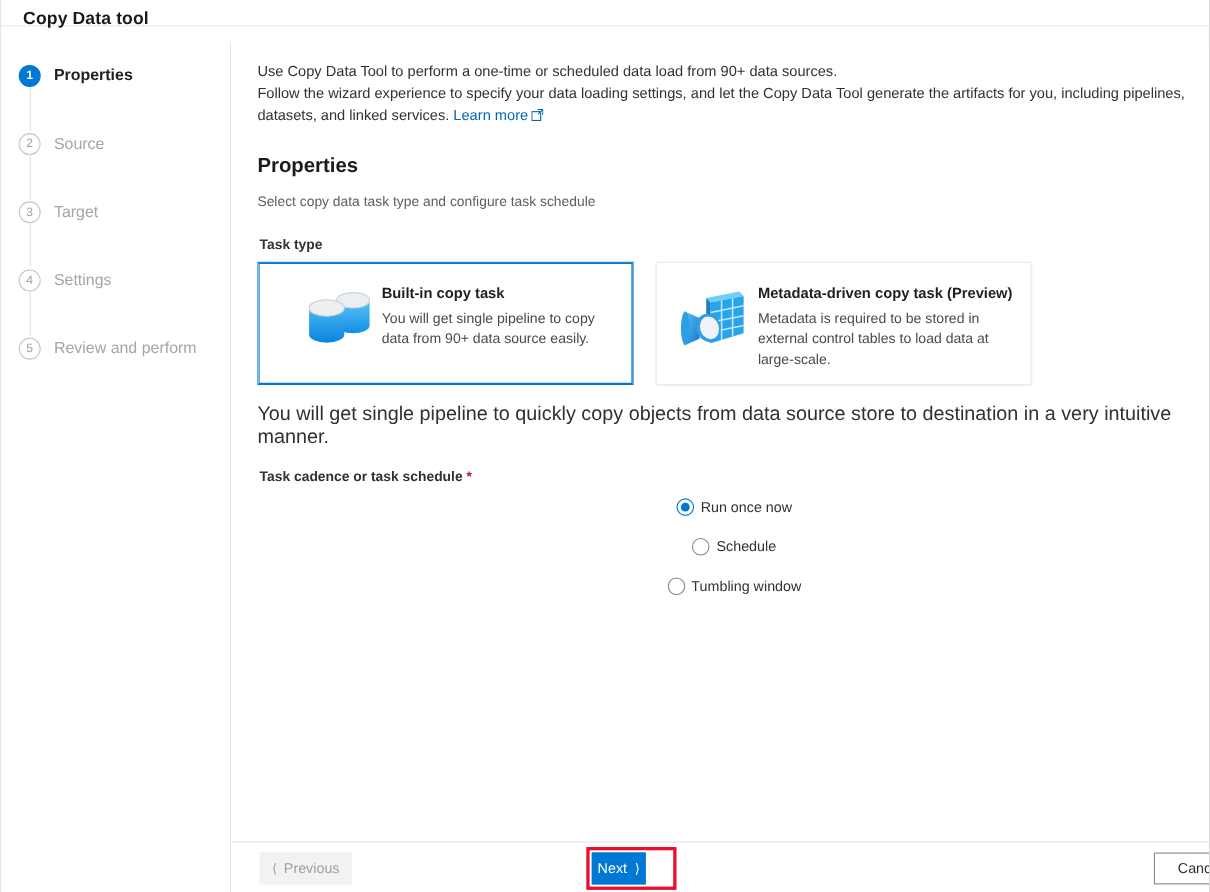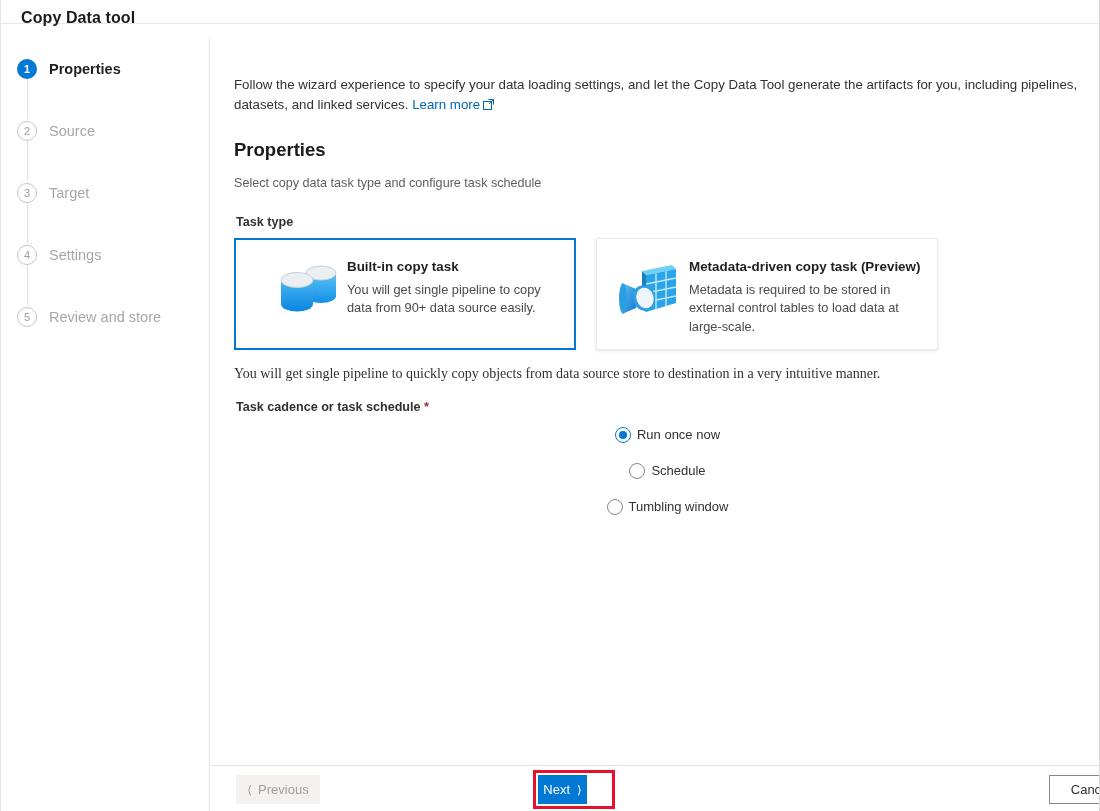--- a/index.html
+++ b/index.html
@@ -167,24 +167,23 @@
     white-space: nowrap;
   }
   .card-desc {
     font-size: 12.8px;
     color: #4a4a4a;
     line-height: 1.46;
     max-width: 228px;
   }
 
   .note {
-    font-size: 14px;
+    font-size: 18px;
     color: #323130;
     margin-top: 16px;
-    font-family: Liberation Serif, serif;
   }
 
   
   .radios {
     display: flex;
     align-items: center;
     margin-top: 13px;
     gap: 20px;
     flex-direction: column;
   }
@@ -288,29 +287,29 @@
           <div class="label">Target</div>
         </div>
         <div class="step-connector" style="top: 164px; height: 40px;"></div>
         <div class="step inactive">
           <div class="bullet">4</div>
           <div class="label">Settings</div>
         </div>
         <div class="step-connector" style="top: 226px; height: 40px;"></div>
         <div class="step inactive">
           <div class="bullet">5</div>
-          <div class="label">Review and store</div>
+          <div class="label">Review and perform</div>
         </div>
       </div>
   </div>
 
   <div class="content">
 
     <div class="intro">
-      <br>
+      <span>Use Copy Data Tool to perform a one-time or scheduled data load from 90+ data sources.</span><br>
       <span>Follow the wizard experience to specify your data loading settings, and let the Copy Data Tool generate the artifacts for you, including pipelines, datasets, and linked services.</span>
       <a class="link" href="#"><span>Learn more</span><span class="ext-icon"><svg width="11" height="11" viewBox="0 0 11 11">
               <rect x="0.5" y="2.5" width="8" height="8" fill="none" stroke="#0067b8" stroke-width="1"></rect>
               <path d="M5.5 0.5 H10.5 V5.5" fill="none" stroke="#0067b8" stroke-width="1"></path>
               <path d="M6.2 4.8 L10.3 0.7" stroke="#0067b8" stroke-width="1"></path>
             </svg></span></a>
     </div>
 
     <div class="section-title">Properties</div>
     <div class="section-sub">Select copy data task type and configure task schedule</div>

